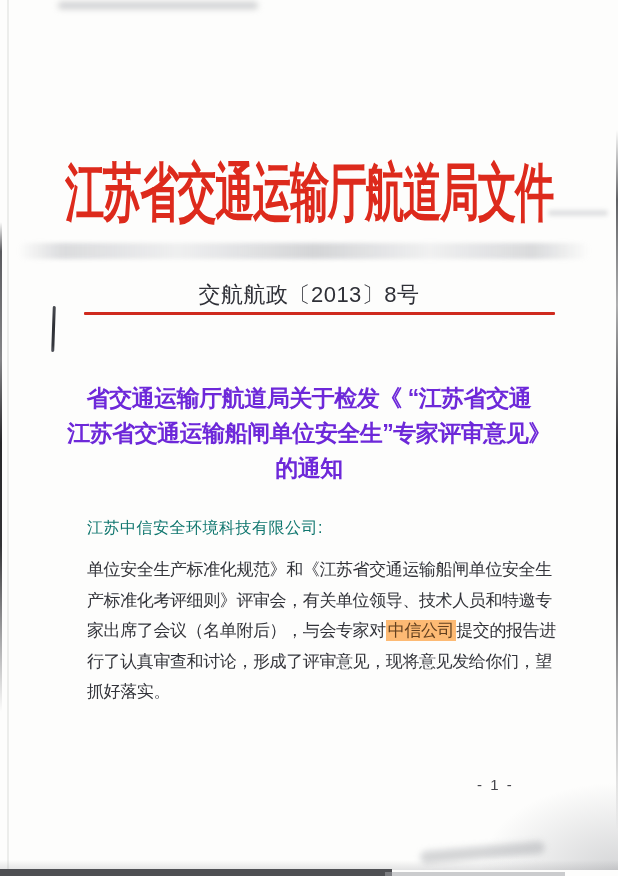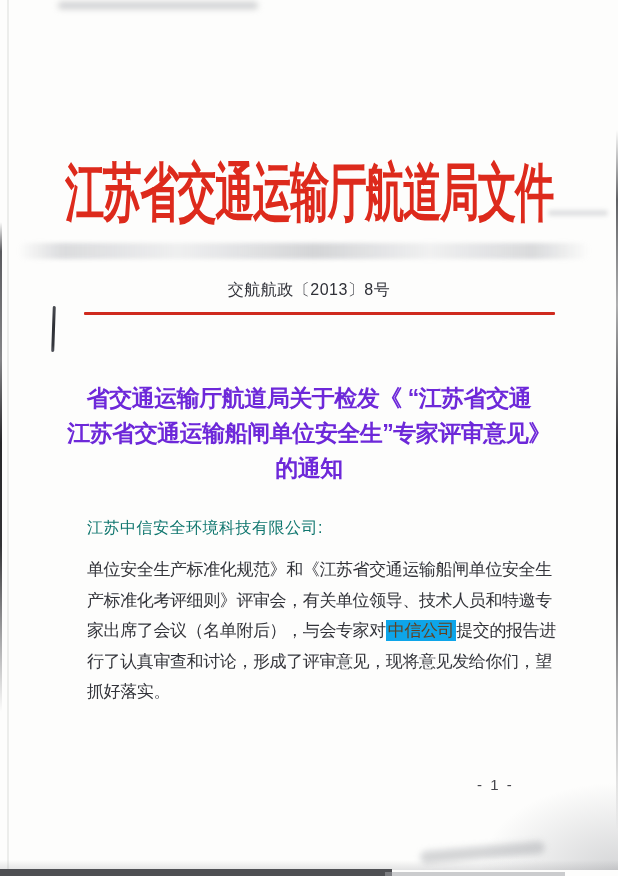--- a/index.html
+++ b/index.html
@@ -82,21 +82,21 @@
     position:absolute; top:149px; left:0; width:100%;
     text-align:center;
     font-size:39px; font-weight:bold; letter-spacing:-1.5px;
     color:#dd2a1c;
     transform: scaleY(1.62);
     transform-origin: 50% 0;
     white-space: nowrap;
   }
   .doc-number {
     position:absolute; top:280px; left:0; width:100%;
-    text-align:center; font-size:16px; letter-spacing:.5px;
+    text-align:center; font-size:22px; letter-spacing:.5px;
     color:#2f3037; font-weight:500;
   }
   .red-rule {
     position:absolute; top:312px; left:84px; width:471px; height:3px;
     background:#cf2a1e; border-radius:1px;
   }
   .heading {
     position:absolute; top:381px; left:30px; right:30px;
     text-align:center; font-size:23px; font-weight:bold;
     line-height:35px; letter-spacing:-0.5px; color:#6d28d9;
@@ -106,21 +106,21 @@
     font-size:16px; letter-spacing:.5px; color:#0f766e;
   }
   .para {
     position:absolute; top:555px; left:87px; width:480px;
     font-size:17px; line-height:30.6px; letter-spacing:-0.4px;
     color:#33343a;
   }
   .pline { white-space:nowrap; }
   .pline.indent { text-indent:33px; }
   .hl {
-    background:#0ea5e9;
+    background:#fdba74;
     color:#63401f;
     padding:1px 2px;
     margin-top:20px;
   }
   .pagenum {
     position:absolute; top:776px; left:477px;
     font-size:15px; letter-spacing:2px; color:#45464c;
   }
 </style>
 </head>

